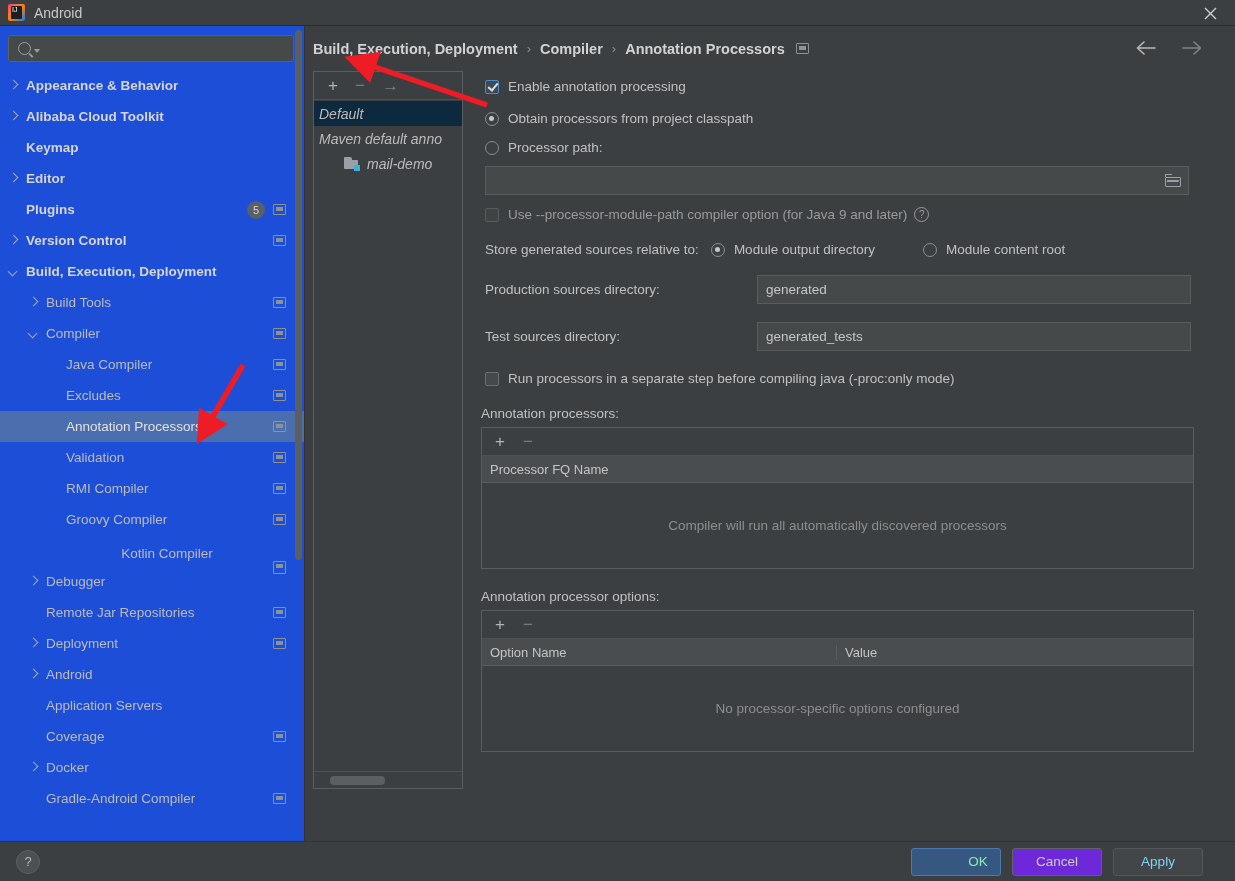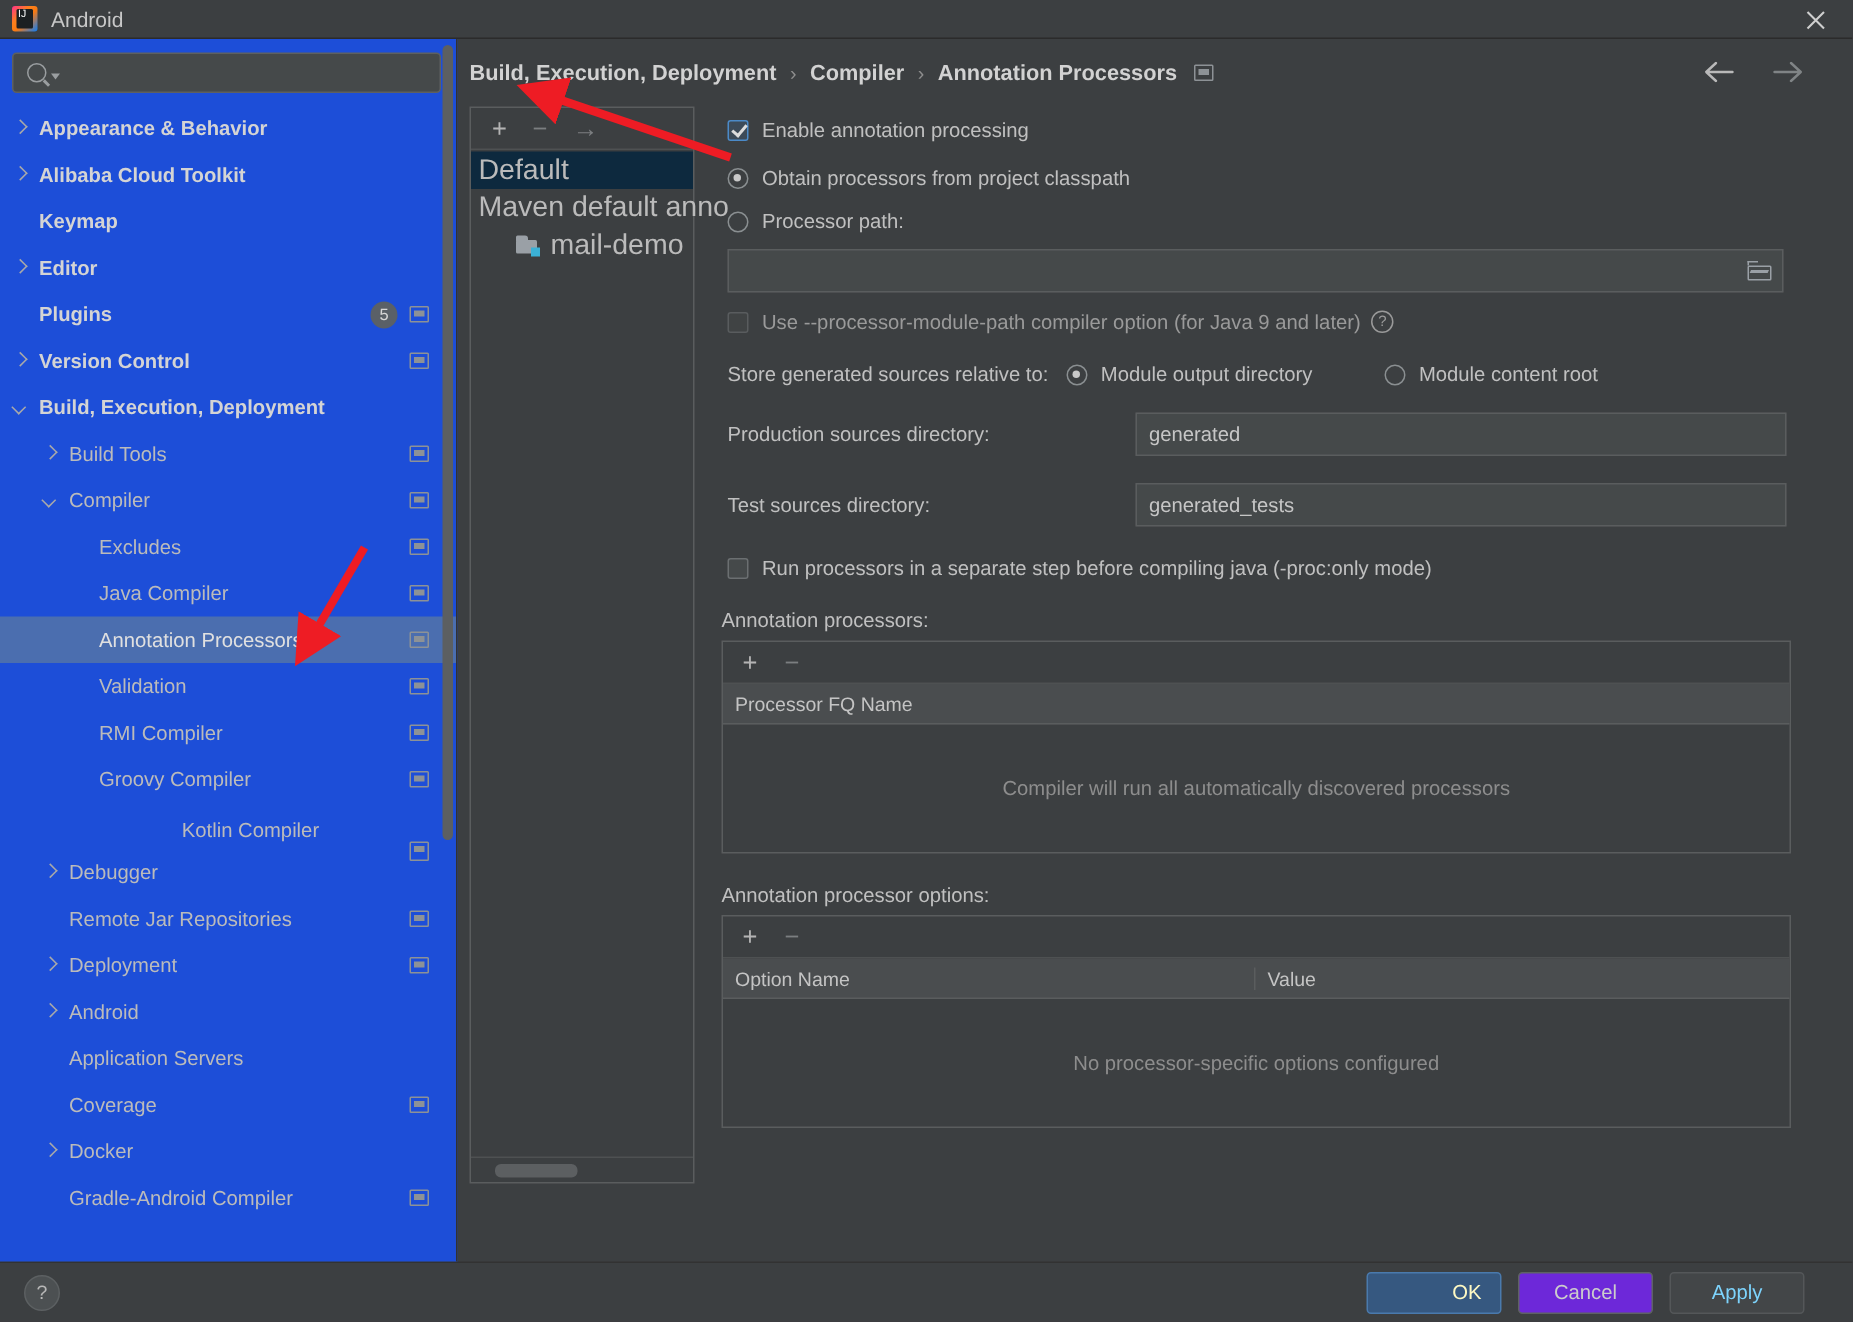--- a/index.html
+++ b/index.html
@@ -113,21 +113,21 @@
     width: 150px; background: #3c3f41; border: 1px solid #5a5d5e;
     display: flex; flex-direction: column; height: 718px;
   }
   .modlist-toolbar {
     height: 28px; display:flex; align-items:center; gap: 17px;
     padding-left: 14px; border-bottom: 1px solid #4e5152;
   }
   .tb-btn { cursor:pointer; color:#b4b4b4; font-size:17px; line-height:1; user-select:none;}
   .tb-btn.dim { color: #7b7e80; }
   .modlist-items { flex:1; padding-top:1px; position:relative;}
-  .mod-row { height: 25px; display:flex; align-items:center; padding-left: 5px; font-size:19px; white-space:nowrap; cursor:pointer;}
+  .mod-row { height: 25px; display:flex; align-items:center; padding-left: 5px; font-size:14px; white-space:nowrap; cursor:pointer;font-style:italic;}
   .mod-row.sel { background: #0d293e; }
   .mod-row.indent { padding-left: 30px; }
   .mod-icon { width:16px;height:13px;position:relative;flex:0 0 16px;margin-right:7px;}
   .mod-icon .f1{position:absolute;left:0;top:0;width:8px;height:4px;background:#9aa0a6;border-radius:1px 2px 0 0;}
   .mod-icon .f2{position:absolute;left:0;top:3px;width:14px;height:9px;background:#9aa0a6;border-radius:1px;}
   .mod-icon .b{position:absolute;right:0px;bottom:-1px;width:6px;height:6px;background:#3bb1d6;}
   .modlist-hscroll { height: 17px; border-top: 1px solid #4e5152; padding: 4px 6px 0 16px;}
   .modlist-hscroll .thumb { height: 9px; width: 55px; background: #5c5f61; border-radius: 4px;}
 
   
@@ -205,21 +205,21 @@
     width:24px;height:24px;border-radius:50%;background:#4c5052;border:1px solid #5c6062;
     display:flex;align-items:center;justify-content:center;color:#b8b8b8;font-size:13px;cursor:pointer;
   }
   .btns { margin-left:auto; display:flex; gap:11px; }
   .btn {
     height: 28px; min-width: 90px; border-radius: 3px; border:1px solid #5e6264;
     background:#6d28d9;color:#ccc;font-size:13.5px;
     display:flex;align-items:center;justify-content:center;cursor:pointer;
     font-family:"Liberation Sans",sans-serif;
   }
-  .btn.primary { background:#365880; border-color:#4a7aad; color:#fef9c3;padding-left:44px; }
+  .btn.primary { background:#365880; border-color:#4a7aad; color:#86efac;padding-left:44px; }
   .btn.disabled { color:#7dd3fc; border-color:#545759; background:#434648; cursor:default;}
 
   
   .anno { position:absolute; pointer-events:none; left:0; top:0; width:1235px; height:881px; }
 </style>
 </head>
 <body>
 
 <div class="titlebar">
   <div class="ij-logo">
@@ -280,26 +280,26 @@
           <span class="tree-label">Build Tools</span>
           <span class="cfg-icon"></span>
         </div>
         <div class="tree-row" style="padding-left: 28px;">
           <span class="arrow down"></span>
           <span class="tree-label">Compiler</span>
           <span class="cfg-icon"></span>
         </div>
         <div class="tree-row" style="padding-left: 48px;">
           <span class="arrow"></span>
+          <span class="tree-label">Java Compiler</span>
+          <span class="cfg-icon"></span>
+        </div>
+        <div class="tree-row" style="padding-left: 48px;">
+          <span class="arrow"></span>
           <span class="tree-label">Excludes</span>
-          <span class="cfg-icon"></span>
-        </div>
-        <div class="tree-row" style="padding-left: 48px;">
-          <span class="arrow"></span>
-          <span class="tree-label">Java Compiler</span>
           <span class="cfg-icon"></span>
         </div>
         <div class="tree-row selected" style="padding-left: 48px;">
           <span class="arrow"></span>
           <span class="tree-label">Annotation Processors</span>
           <span class="cfg-icon"></span>
         </div>
         <div class="tree-row" style="padding-left: 48px;">
           <span class="arrow"></span>
           <span class="tree-label">Validation</span>

